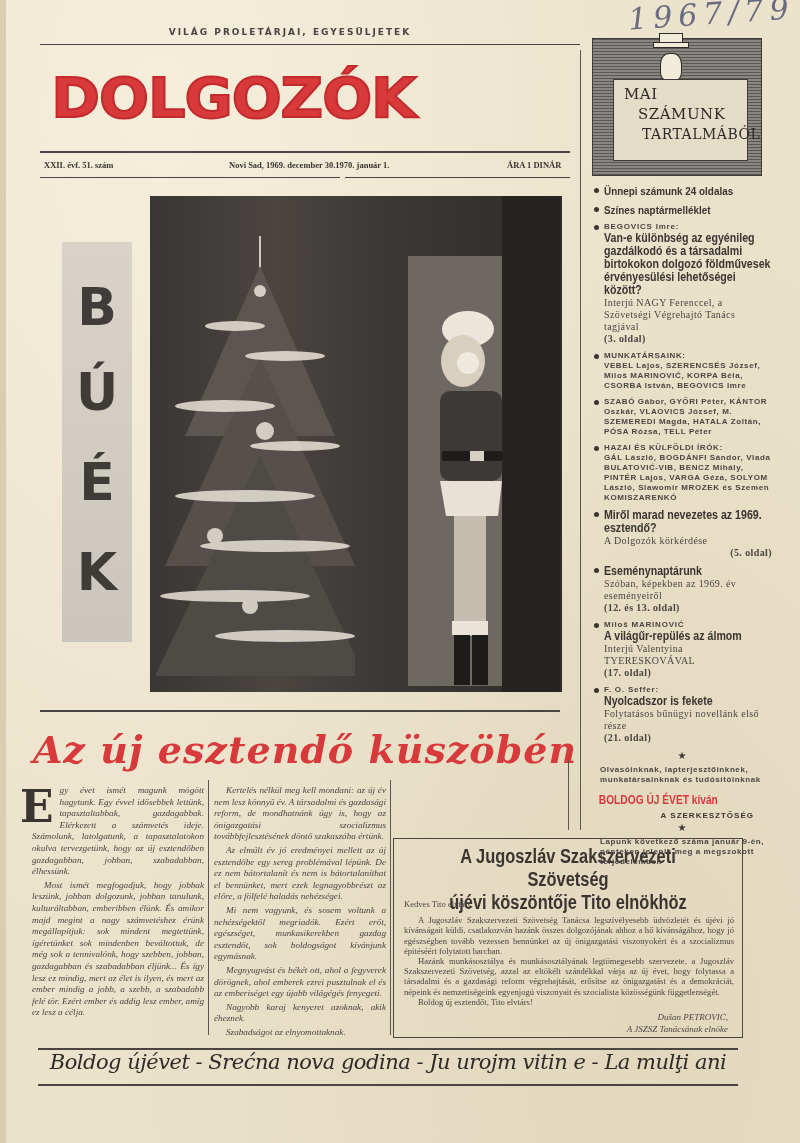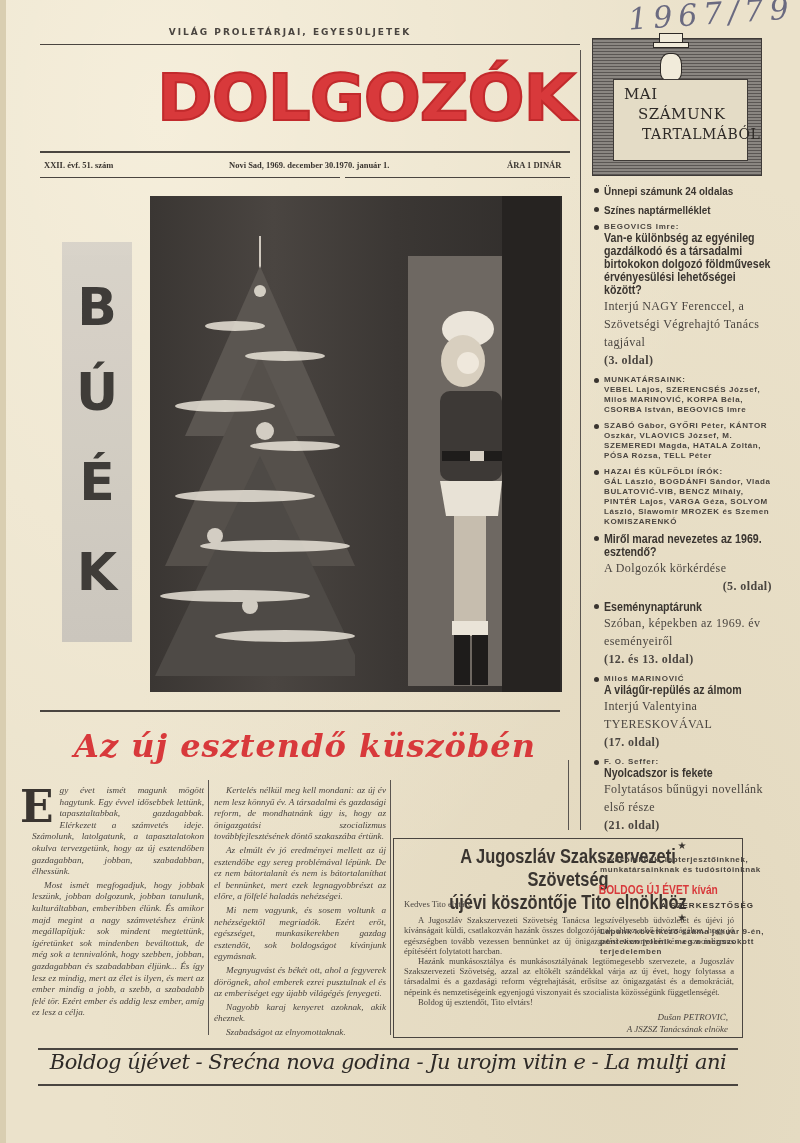--- a/index.html
+++ b/index.html
@@ -22,22 +22,22 @@
     position:absolute; left:628px; top:-4px; font-family:"DejaVu Serif", serif;
     font-style: italic; font-size: 30px; color:#6a6a80; letter-spacing: 6px; transform: rotate(-4deg);
   }
   .motto {
     position:absolute; left:0; width:580px; top:27px; text-align:center;
     font-family:"DejaVu Sans", sans-serif; font-weight:bold; font-size:9px; letter-spacing:2px; color:#4a4540;
   }
   .rule { position:absolute; background:#4a4540; }
   .masthead {
     position:absolute; left:60px; top:52px; width:505px; height:92px;
-    font-family:"DejaVu Sans", sans-serif; font-weight:bold; font-size:64px; line-height:92px;
-    color:#d8393b; letter-spacing:-1px; text-align:right;
+    font-family:"DejaVu Sans", sans-serif; font-weight:bold; font-size:56px; line-height:92px;
+    color:#d8393b; letter-spacing:-1px; text-align:left;
     -webkit-text-stroke: 2px #c22a2c;
     text-shadow: 0 0 0 #d8393b;
   }
   .masthead span { display:inline-block; transform: scaleX(1.05); }
   .issueline {
     position:absolute; top:160px; font-size:8.5px; font-weight:bold; color:#3a3530;
   }
   .photo {
     position:absolute; left:150px; top:196px; width:412px; height:496px;
     background: linear-gradient(90deg, #3a3633 0%, #4a4541 30%, #3b3734 60%, #2f2c2a 100%);
@@ -53,21 +53,21 @@
     background: linear-gradient(180deg, #d6d1c8, #c8c3bb);
     opacity:0.9;
   }
   .buek-letter {
     position:absolute; left:8px; width:54px; text-align:center;
     font-family:"DejaVu Sans", sans-serif; font-weight:bold; font-size:52px; color:#2c2a28;
   }
   .headline {
     position:absolute; left:30px; top:727px; width:550px; text-align:center;
     font-family:"DejaVu Serif", serif; font-style:italic; font-weight:bold;
-    font-size:32px; color:#d8393b; letter-spacing:1px;
+    font-size:38px; color:#d8393b; letter-spacing:1px;
   }
   .col {
     position:absolute; font-style:italic; font-size:9.2px; line-height:11.6px; color:#4a4540; text-align:justify;
   }
   .col p { text-indent: 12px; margin-bottom:2px; }
   .dropcap {
     float:left; font-family:"DejaVu Serif", serif; font-style:normal; font-weight:bold; font-size:44px; line-height:40px;
     margin: 2px 6px 0 -12px; color:#3a3530;
   }
   .signature { text-align:right; font-style:italic; font-size:9.5px; margin-top:6px; }
@@ -106,21 +106,21 @@
     position:absolute; left:67px; top:14px; width:22px; height:28px; background:#f1ebda; border:1px solid #2e2a27; border-radius:40% 40% 30% 30%;
   }
   .toc-hat { position:absolute; left:60px; top:3px; width:36px; height:6px; background:#f1ebda; border:1px solid #2e2a27; }
   .toc-hattop { position:absolute; left:66px; top:-6px; width:24px; height:10px; background:#f1ebda; border:1px solid #2e2a27; }
   .sidebar { position:absolute; left:592px; top:185px; width:180px; font-family:"Liberation Sans", sans-serif; }
   .item { position:relative; padding-left:12px; margin-bottom:6px; }
   .bullet { position:absolute; left:2px; top:3px; width:5px; height:5px; border-radius:50%; background:#3a3530; }
   .item-big { font-family:"Liberation Sans", sans-serif; font-weight:bold; font-size:11.5px; line-height:12.5px; color:#3a3530; transform:scaleX(0.86); transform-origin:left; white-space:nowrap;}
   .item-author { font-size:8px; font-weight:bold; letter-spacing:0.8px; color:#4a4540; line-height:10px; }
   .item-title { font-weight:bold; font-size:12.5px; line-height:13px; color:#3a3530; transform:scaleX(0.85); transform-origin:left; width:118%;}
-  .item-sub { font-family:"Liberation Serif", serif; font-size:12px; line-height:18px; color:#4a4540; letter-spacing:0.4px;}
+  .item-sub { font-family:"Liberation Serif", serif; font-size:10px; line-height:12px; color:#4a4540; letter-spacing:0.4px;}
   .item-list { font-size:8px; font-weight:bold; letter-spacing:0.6px; line-height:10px; color:#4a4540; }
   .star { text-align:center; font-size:10px; margin: 2px 0 4px; }
   .note { font-size:8px; font-weight:bold; letter-spacing:0.6px; line-height:10px; color:#4a4540; padding-left:8px;}
   .greeting { color:#d8393b; font-weight:bold; font-size:12px; padding-left:8px; margin-top:8px; transform:scaleX(0.85); transform-origin:left;}
   .signoff { text-align:right; font-size:8px; font-weight:bold; letter-spacing:1px; padding-right:18px; margin-top:4px;}
 </style>
 </head>
 <body>
 
 <div class="page">

